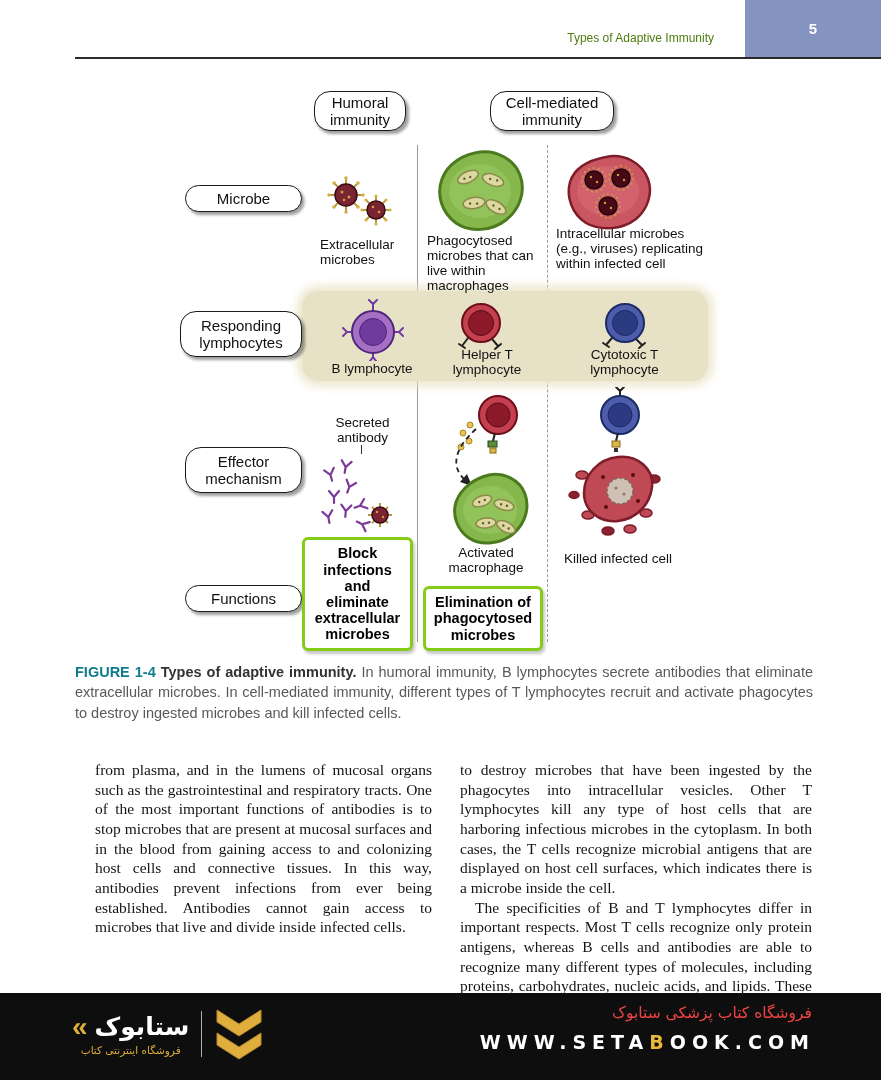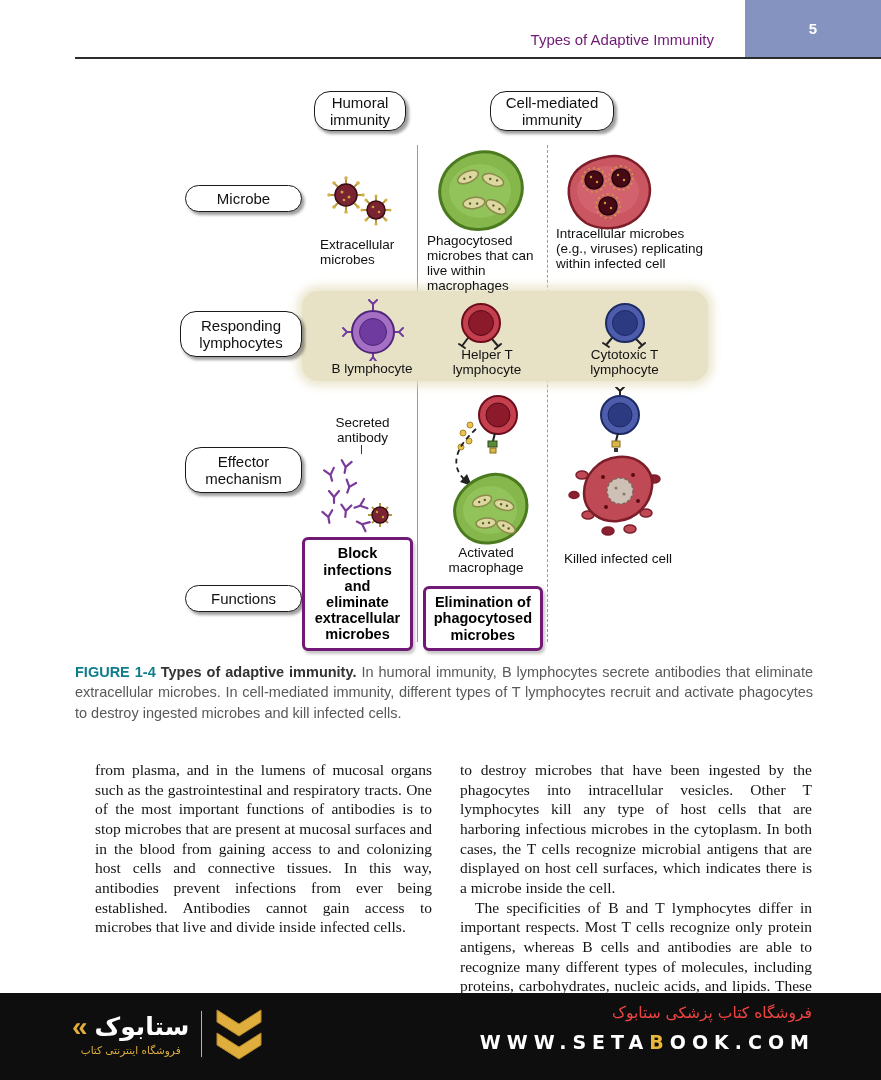--- a/index.html
+++ b/index.html
@@ -1,38 +1,38 @@
 <!DOCTYPE html>
 <html><head>
 <meta charset="utf-8">
 <style>
   html,body{margin:0;padding:0;background:#e8e8e8;}
   .page{position:relative;width:881px;height:1080px;background:#ffffff;margin:0 auto;
         font-family:"Liberation Sans",sans-serif;overflow:hidden;}
 
   
-  .running-head{position:absolute;top:31px;right:167px;font-size:15px;color:#701a75;}
+  .running-head{position:absolute;top:31px;right:167px;font-size:12px;color:#4d7c0f;}
   .page-badge{position:absolute;top:0;right:0;width:136px;height:57px;background:#8593c1;
               color:#fff;font-weight:bold;font-size:15px;display:flex;align-items:center;justify-content:center;}
   .head-rule{position:absolute;top:57px;left:75px;right:0;border-top:2px solid #2b2b2b;}
 
   
   .figure{position:absolute;left:0;top:85px;width:881px;height:580px;}
   .vsolid{position:absolute;left:417px;top:60px;height:497px;border-left:1.6px solid #9a9a9a;z-index:0;}
   .vdash{position:absolute;left:547px;top:60px;height:497px;border-left:1.6px dashed #9a9a9a;z-index:0;}
   .band{position:absolute;left:302px;top:206px;width:406px;height:90px;background:#e7e2c6;
         border-radius:16px;box-shadow:0 0 10px 5px rgba(231,226,198,.85);z-index:1;}
   .lblbox{position:absolute;background:#fff;border:1.6px solid #1a1a1a;border-radius:16px;
           box-shadow:2.5px 3px 3px rgba(0,0,0,.38);display:flex;align-items:center;justify-content:center;
           text-align:center;font-size:15px;line-height:1.15;color:#111;z-index:3;padding:2px 4px;box-sizing:border-box;}
   .capt{position:absolute;font-size:13.5px;line-height:1.12;color:#111;z-index:3;}
   .ctr{text-align:center;}
   .cellimg{position:absolute;z-index:2;}
-  .fnbox{position:absolute;background:#fff;border:3px solid #701a75;border-radius:6px;
-         display:flex;align-items:center;justify-content:flex-end;text-align:center;font-weight:bold;
+  .fnbox{position:absolute;background:#fff;border:3px solid #84cc16;border-radius:6px;
+         display:flex;align-items:center;justify-content:center;text-align:center;font-weight:bold;
          font-size:14.5px;line-height:1.12;color:#000;padding:4px 8px;box-sizing:border-box;
          box-shadow:2px 3px 3px rgba(0,0,0,.22);z-index:3;}
   .conn{position:absolute;width:0;border-left:1.4px solid #333;z-index:2;}
 
   
   .ab{stroke:#7a3a9a;stroke-width:2.2;fill:none;stroke-linecap:round;}
   .abB{stroke:#6f3b9e;stroke-width:2;fill:none;stroke-linecap:round;}
   .stub{stroke:#222;stroke-width:2;fill:none;stroke-linecap:round;}
   .spike{stroke:#b8973c;stroke-width:2;}
   .spikedot{fill:#d2b24a;}

